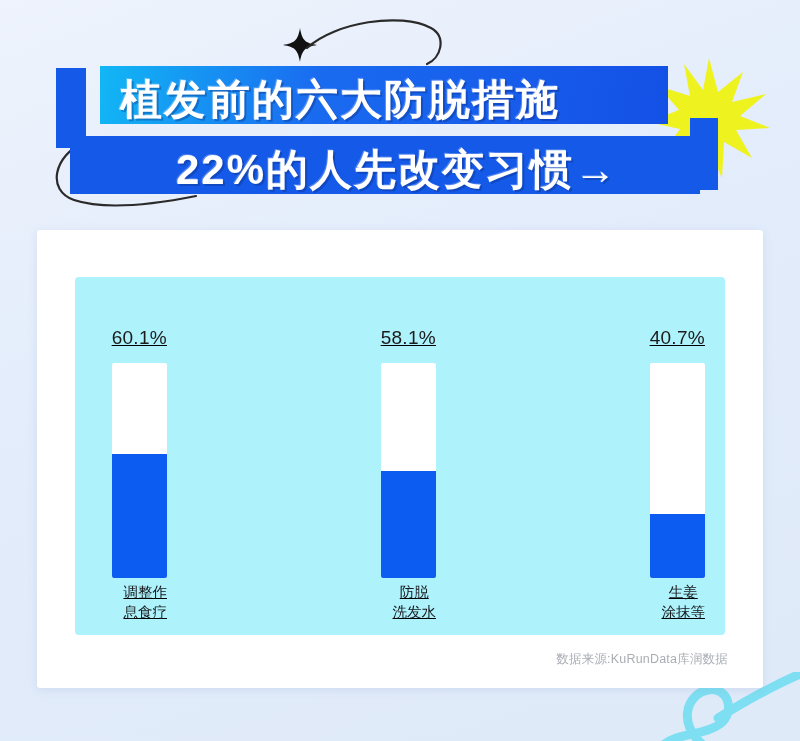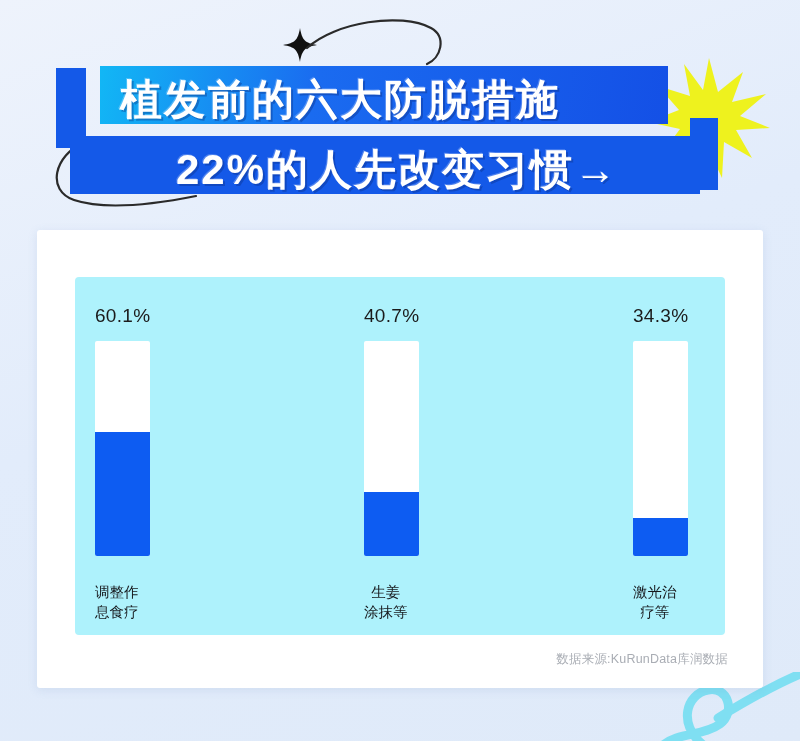--- a/index.html
+++ b/index.html
@@ -103,22 +103,23 @@
     width: 610px; height: 330px;
     display: flex;
     justify-content: space-between;
     align-items: flex-end;
   }
   .col {
     width: 72px;
     height: 100%;
     display: flex;
     flex-direction: column;
-    align-items: flex-start;
+    align-items: flex-end;
     justify-content: flex-end;
+    text-decoration: underline;
   }
   .value {
     font-size: 19px;
     color: #1b1b1b;
     font-weight: 400;
     letter-spacing: .3px;
     margin-bottom: 14px;
   }
   .track {
     width: 55px;
@@ -127,21 +128,21 @@
     border-radius: 2px;
     position: relative;
     overflow: hidden;
   }
   .fill {
     position: absolute;
     left: 0; right: 0; bottom: 0;
     background: #0d5cf2;
   }
   .cat {
-    margin-top: 27px;
+    margin-top: 5px;
     font-size: 14.5px;
     line-height: 1.33;
     color: #16181c;
     text-align: center;
     white-space: pre-line;
   }
 
   .source {
     position: absolute;
     right: 72px; top: 651px;
@@ -191,32 +192,32 @@
   <div class="chart" id="chart">
       <div class="col">
         <div class="value">60.1%</div>
         <div class="track">
           <div class="fill" style="height: 58%; background: rgb(13, 92, 242);"></div>
         </div>
         <div class="cat">调整作
 息食疗</div>
       </div>
       <div class="col">
+        <div class="value">58.1%</div>
+        <div class="track">
+          <div class="fill" style="height: 50%; background: rgb(13, 92, 242);"></div>
+        </div>
+        <div class="cat">防脱
+洗发水</div>
+      </div>
+      <div class="col">
         <div class="value">40.7%</div>
         <div class="track">
           <div class="fill" style="height: 30%; background: rgb(13, 92, 242);"></div>
         </div>
         <div class="cat">生姜
 涂抹等</div>
       </div>
-      <div class="col">
-        <div class="value">34.3%</div>
-        <div class="track">
-          <div class="fill" style="height: 18%; background: rgb(13, 92, 242);"></div>
-        </div>
-        <div class="cat">激光治
-疗等</div>
-      </div>
     </div>
 
   <div class="source">数据来源:KuRunData库润数据</div>
 
 </div>
 
 </body></html>

